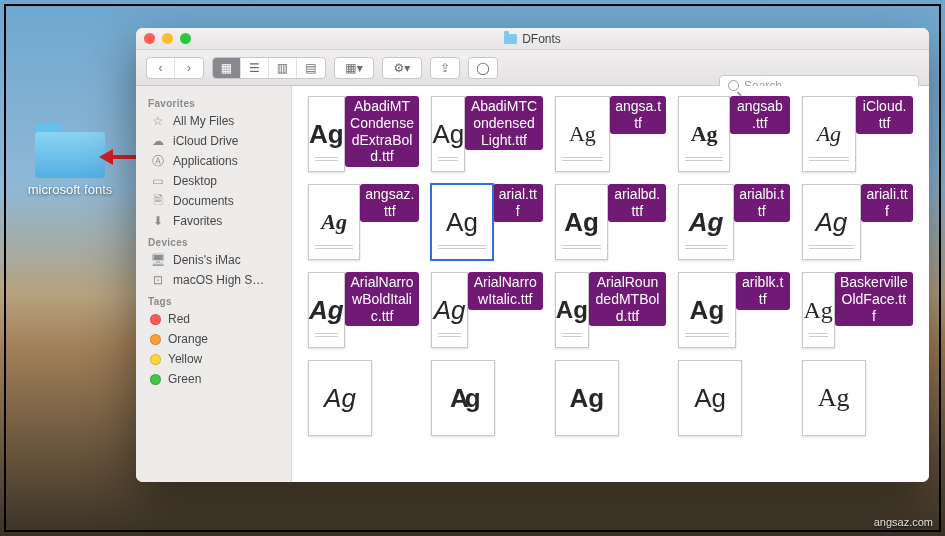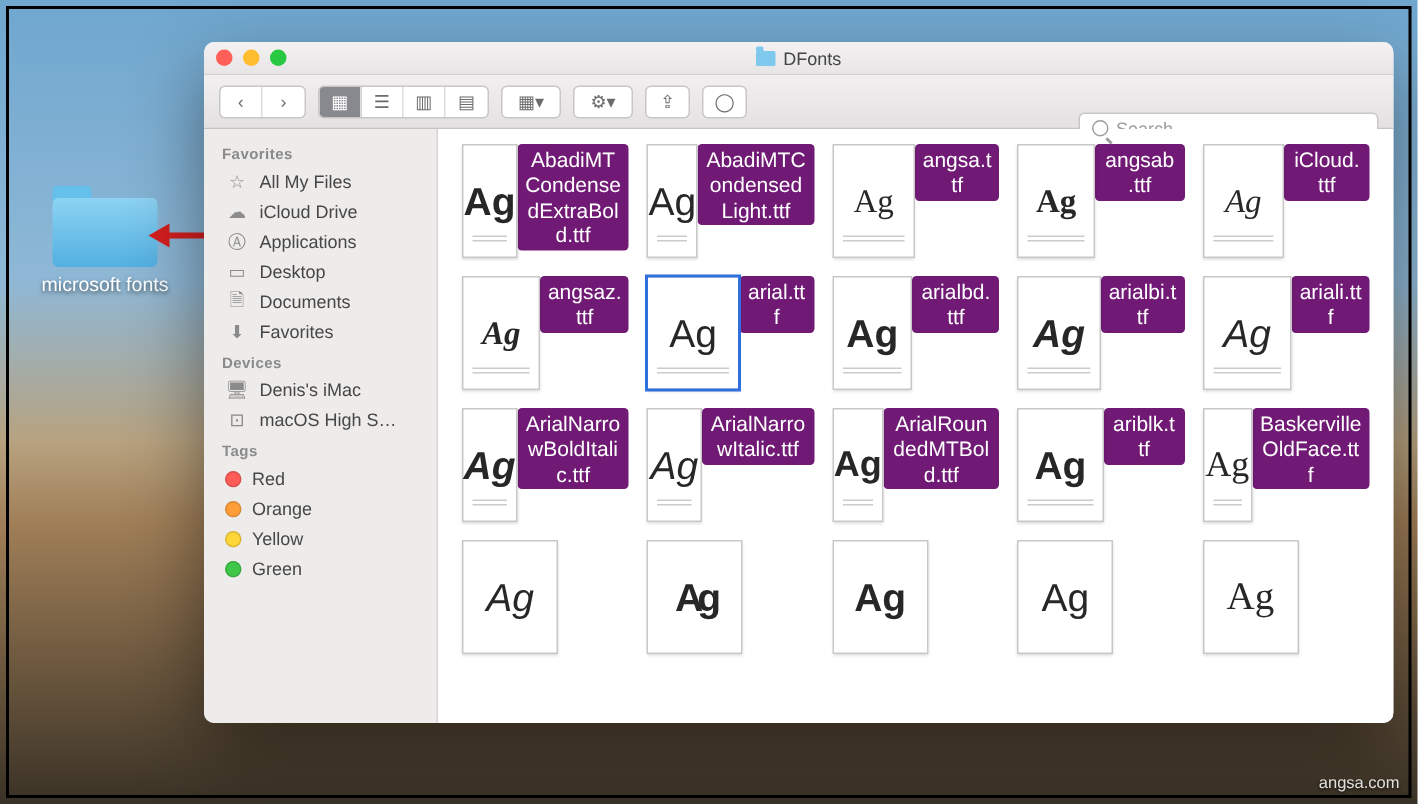--- a/index.html
+++ b/index.html
@@ -301,13 +301,13 @@
           <div class="file">
             <div class="thumb">
               <span class="ag" style="font-family:Georgia;font-size:26px">Ag</span>
             </div>
           </div>
         </div>
     </div>
   </div>
 </div>
 
-<div class="watermark">angsa.com</div>
+<div class="watermark">angsaz.com</div>
 
 </body></html>

